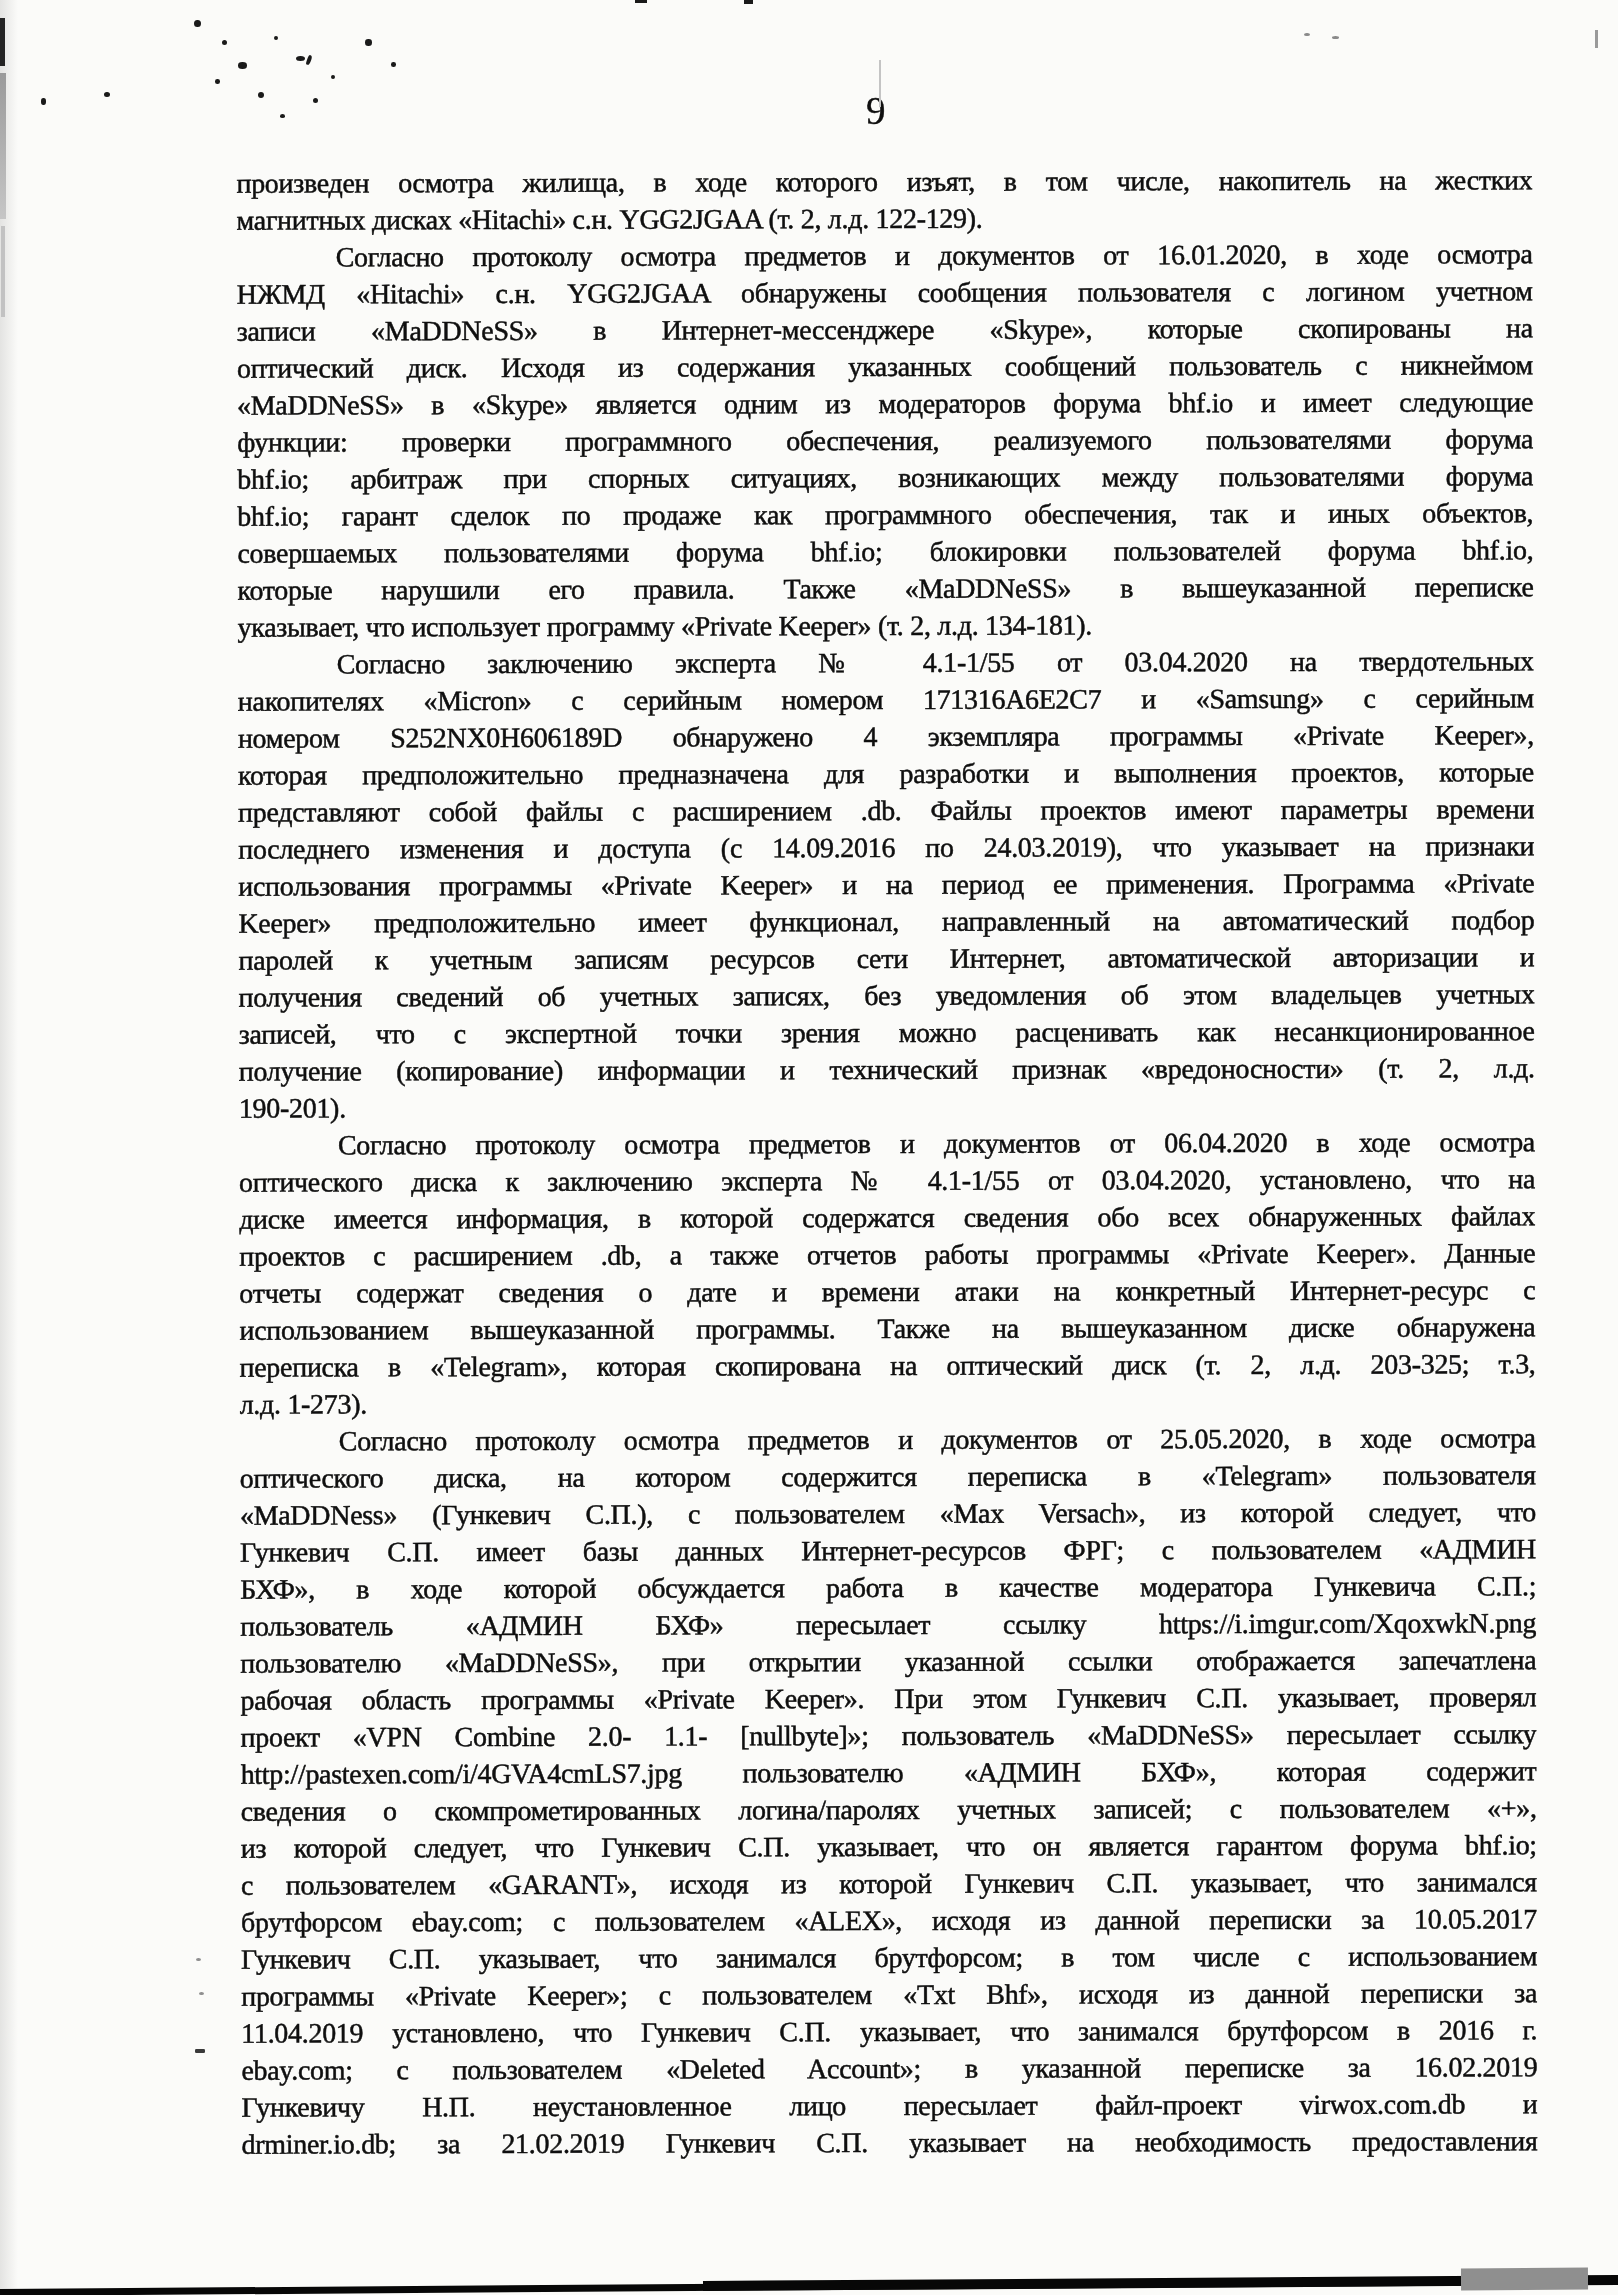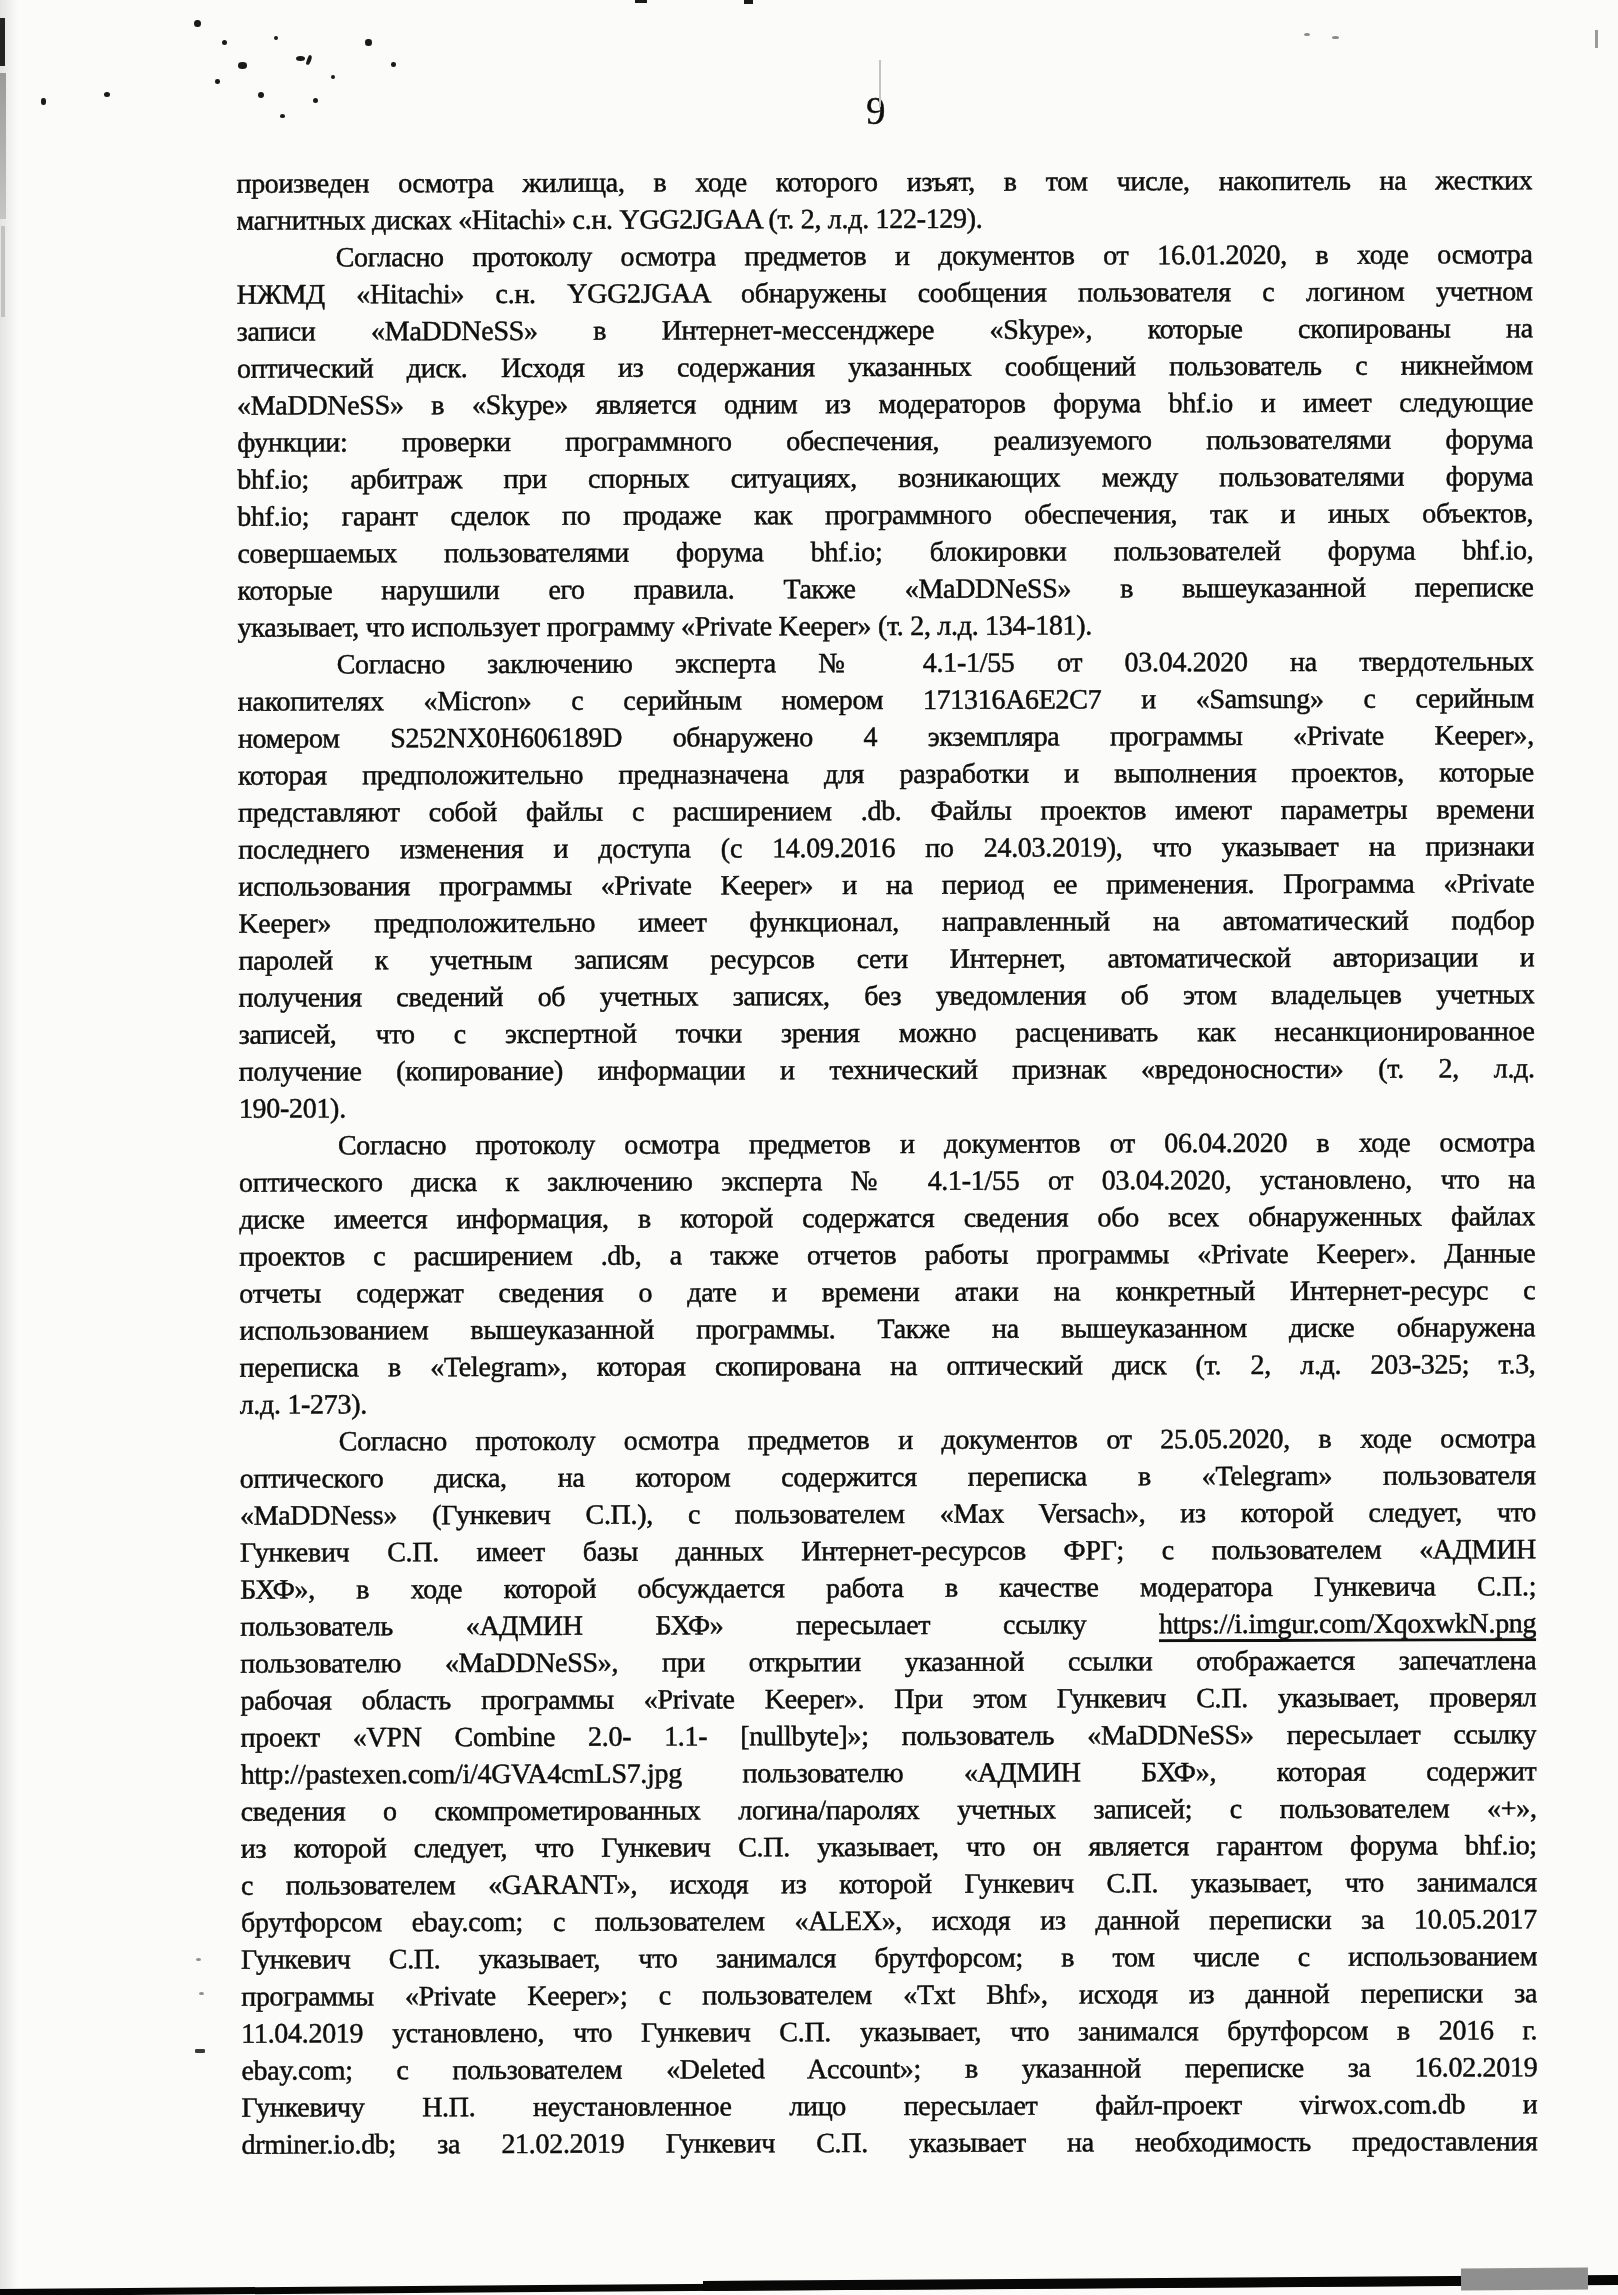--- a/index.html
+++ b/index.html
@@ -31,21 +31,20 @@
     line-height:37px;height:37px;
     overflow:hidden;
     text-align:justify;
     text-align-last:justify;
     -webkit-text-stroke:0.5px currentColor;
     white-space:normal;
   }
   .line.lastleft{text-align-last:left;}
   .line.indent{text-indent:99px;}
   .u{
-    text-decoration:underline;
     text-decoration-thickness:2.6px;
     text-underline-offset:5.9px;
   }
   .artifact{position:absolute;pointer-events:none;}
   .speck{background:#1a1a1a;border-radius:50%;}
   .bottom-line{
     left:-13px;top:2289px;width:1665px;height:7.2px;background:#070707;
     transform:rotate(-0.4deg);transform-origin:left center;
   }
   .bottom-line-thick{

